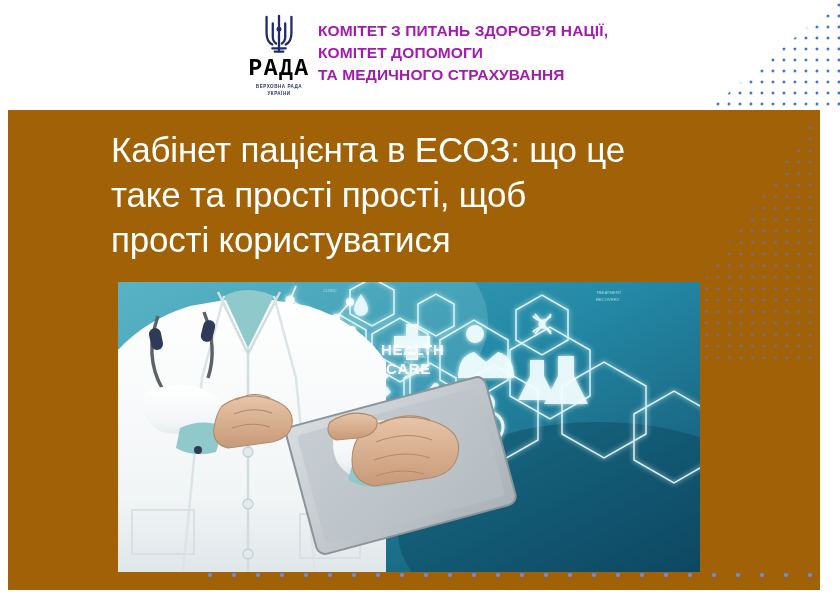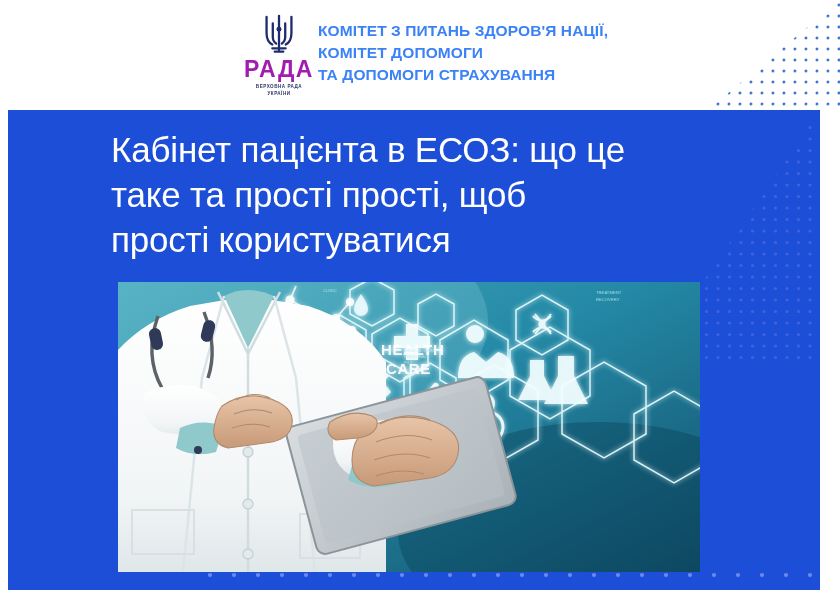--- a/index.html
+++ b/index.html
@@ -52,53 +52,54 @@
   .trident {
     display: block;
     margin: 0 auto;
     width: 40px;
     height: 44px;
   }
   .logo-rada {
     font-size: 23px;
     font-weight: bold;
     letter-spacing: 1.5px;
-    color: #a21caf;
+    color: #000000;
     line-height: 1;
     margin-top: 2px;
+    font-family: Liberation Mono, monospace;
   }
   .logo-sub {
     font-size: 4.6px;
     font-weight: bold;
     letter-spacing: 0.5px;
     color: #2b3468;
     line-height: 1.45;
     margin-top: 3px;
   }
   .header-title {
     position: absolute;
     left: 318px;
     top: 20px;
     width: 380px;
-    color: #3b82f6;
+    color: #a21caf;
     font-size: 15.5px;
     font-weight: bold;
     line-height: 1.42;
     letter-spacing: 0.1px;
   }
   .header-title div { white-space: nowrap; }
 
   
   .blue-panel {
     position: absolute;
     left: 8px;
     top: 110px;
     width: 812px;
     height: 480px;
-    background: #1d4ed8;
+    background: #a16207;
     overflow: hidden;
   }
   .panel-dots {
     position: absolute;
     right: 0;
     top: 0;
     width: 200px;
     height: 250px;
     pointer-events: none;
     opacity: 0.55;
@@ -331,21 +332,21 @@
       <div class="logo-rada">РАДА</div>
       <div class="logo-sub">
         <div>ВЕРХОВНА РАДА</div>
         <div>УКРАЇНИ</div>
       </div>
     </div>
 
     <div class="header-title">
       <div>КОМІТЕТ З ПИТАНЬ ЗДОРОВ'Я НАЦІЇ,</div>
       <div>КОМІТЕТ ДОПОМОГИ</div>
-      <div>ТА ДОПОМОГИ СТРАХУВАННЯ</div>
+      <div>ТА МЕДИЧНОГО СТРАХУВАННЯ</div>
     </div>
   </div>
 
   <div class="blue-panel">
 
     <svg class="panel-dots" viewBox="0 0 200 250" preserveAspectRatio="none">
       <defs>
         <clipPath id="triclip2">
           <polygon points="200,0 200,250 30,250"></polygon>
         </clipPath>

